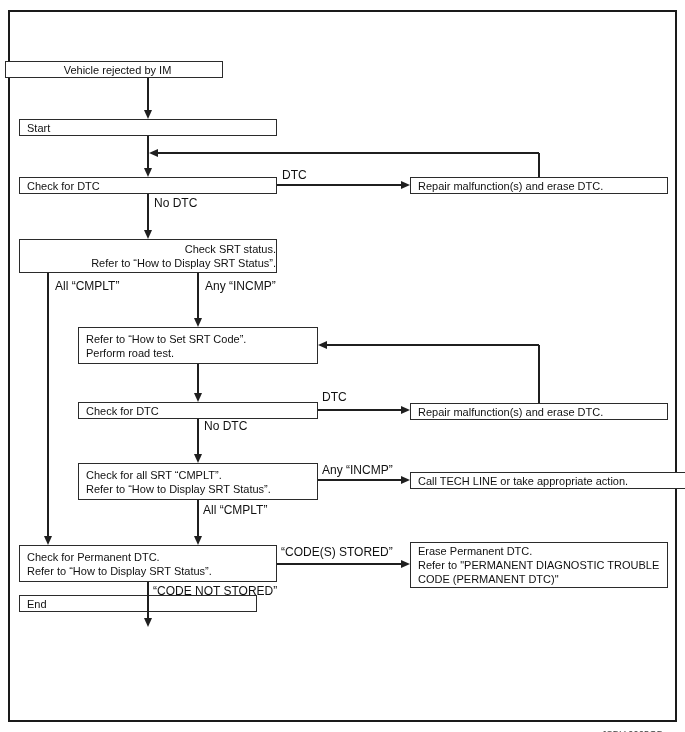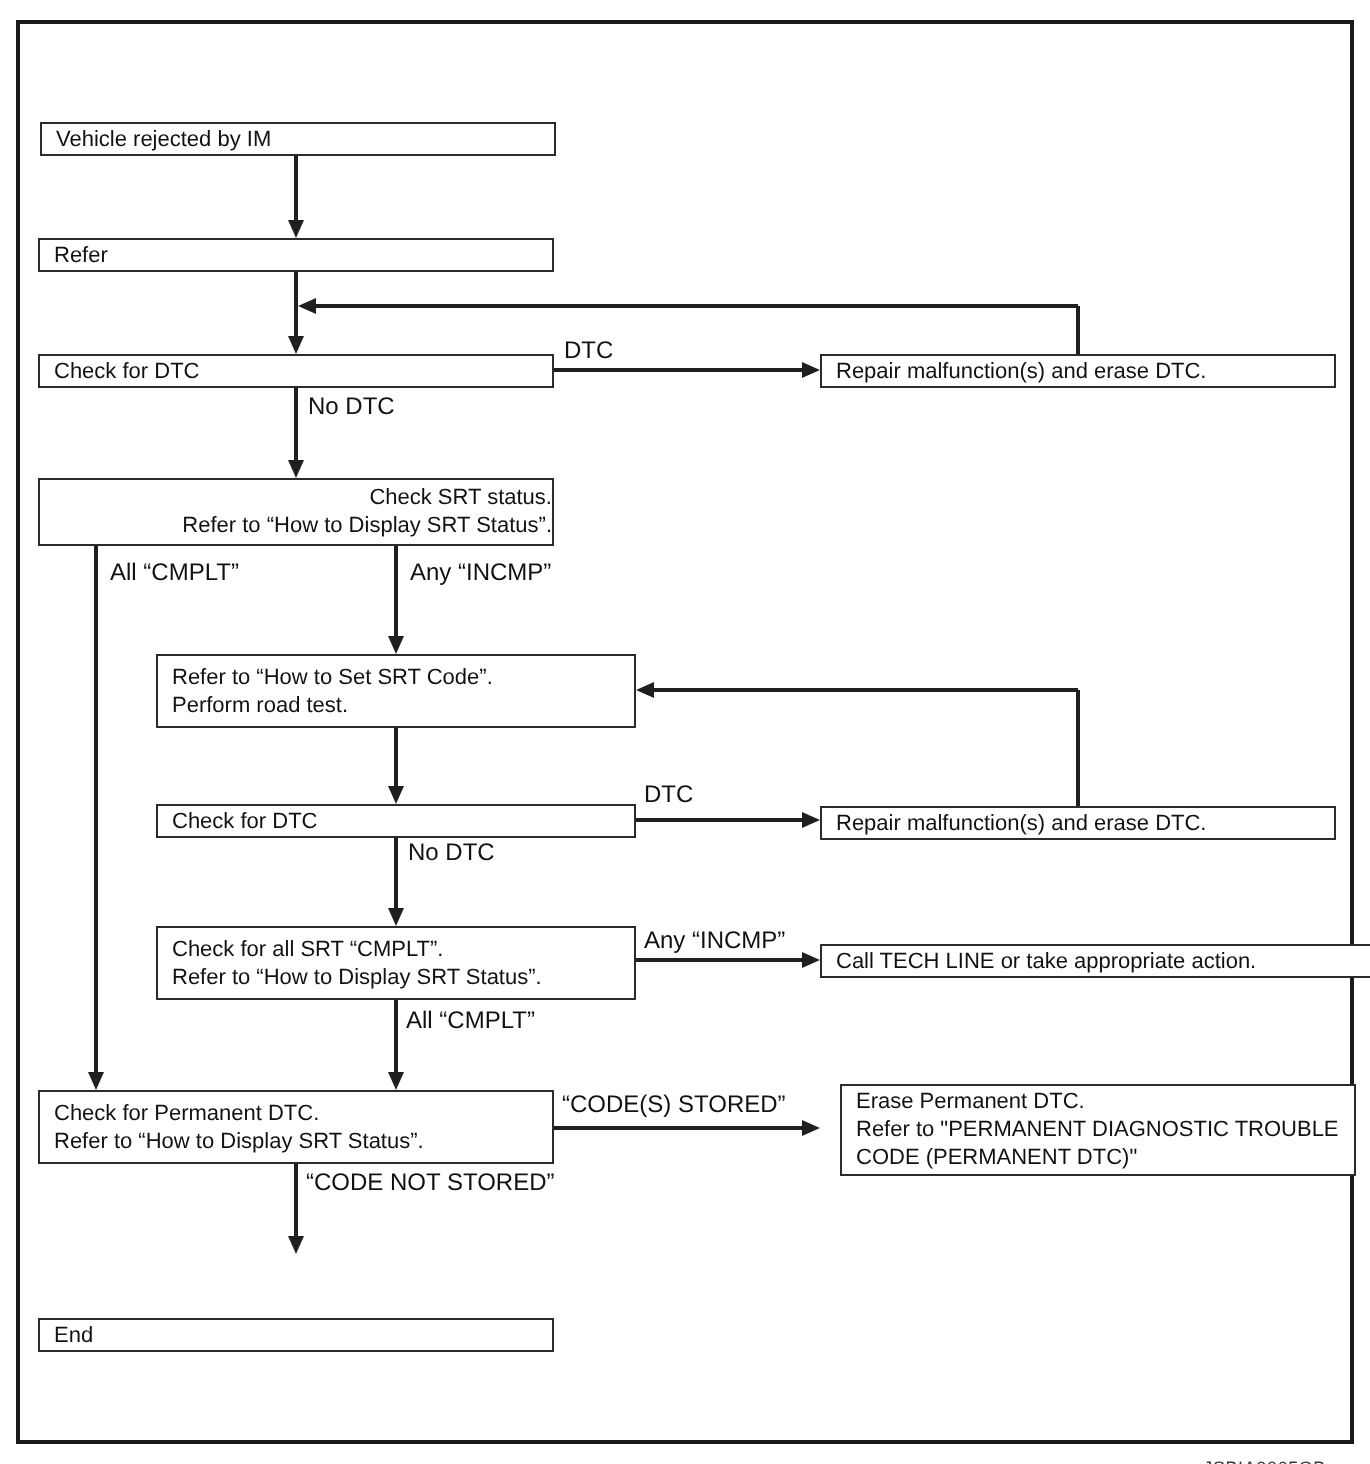--- a/index.html
+++ b/index.html
@@ -15,33 +15,33 @@
   .ah-down{position:absolute;width:0;height:0;border-left:4px solid transparent;
            border-right:4px solid transparent;border-top:9px solid #1f1f1f;}
   .ah-right{position:absolute;width:0;height:0;border-top:4px solid transparent;
             border-bottom:4px solid transparent;border-left:9px solid #1f1f1f;}
   .ah-left{position:absolute;width:0;height:0;border-top:4px solid transparent;
            border-bottom:4px solid transparent;border-right:9px solid #1f1f1f;}
   .lbl{position:absolute;font-size:12px;white-space:nowrap;}
   .watermark{position:absolute;font-size:9px;color:#3a3a3a;letter-spacing:.3px;margin-top:26px;}
 
   
-  #n-vehicle{left:20px;top:61px;width:258px;height:17px;}
+  #n-vehicle{left:5px;top:61px;width:218px;height:17px;align-items:center;}
   #n-start{left:19px;top:119px;width:258px;height:17px;}
   #n-dtc1{left:19px;top:177px;width:258px;height:17px;}
   #n-repair1{left:410px;top:177px;width:258px;height:17px;}
   #n-srt{left:19px;top:239px;width:258px;height:34px;align-items:flex-end;}
   #n-road{left:78px;top:327px;width:240px;height:37px;}
   #n-dtc2{left:78px;top:402px;width:240px;height:17px;}
   #n-repair2{left:410px;top:403px;width:258px;height:17px;}
   #n-allsrt{left:78px;top:463px;width:240px;height:37px;}
   #n-tech{left:410px;top:472px;width:304px;height:17px;}
   #n-perm{left:19px;top:545px;width:258px;height:37px;}
-  #n-erase{left:410px;top:542px;width:258px;height:46px;margin-left:10px;}
-  #n-end{left:19px;top:659px;width:258px;height:17px;}
+  #n-erase{left:410px;top:542px;width:258px;height:46px;}
+  #n-end{left:19px;top:595px;width:238px;height:17px;}
 
   
   #v1{left:147px;top:78px;height:33px;}   #a1{left:144px;top:110px;}
   #v2{left:147px;top:136px;height:33px;}  #a2{left:144px;top:168px;}
   #v3{left:147px;top:194px;height:37px;}  #a3{left:144px;top:230px;}
   #v4{left:47px;top:273px;height:264px;}  #a4{left:44px;top:536px;}
   #v5{left:197px;top:273px;height:46px;}  #a5{left:194px;top:318px;}
   #v6{left:197px;top:364px;height:30px;}  #a6{left:194px;top:393px;}
   #v7{left:197px;top:419px;height:36px;}  #a7{left:194px;top:454px;}
   #v8{left:197px;top:500px;height:37px;}  #a8{left:194px;top:536px;}
@@ -74,21 +74,21 @@
 </head>
 <body>
 
 <div class="canvas">
   <div class="frame"></div>
 
   <div class="box" id="n-vehicle">
     <span>Vehicle rejected by IM</span>
   </div>
   <div class="box" id="n-start">
-    <span>Refer</span>
+    <span>Start</span>
   </div>
   <div class="box" id="n-dtc1">
     <span>Check for DTC</span>
   </div>
   <div class="box" id="n-repair1">
     <span>Repair malfunction(s) and erase DTC.</span>
   </div>
   <div class="box" id="n-srt">
     <span>Check SRT status.</span>
     <span>Refer to “How to Display SRT Status”.</span>

